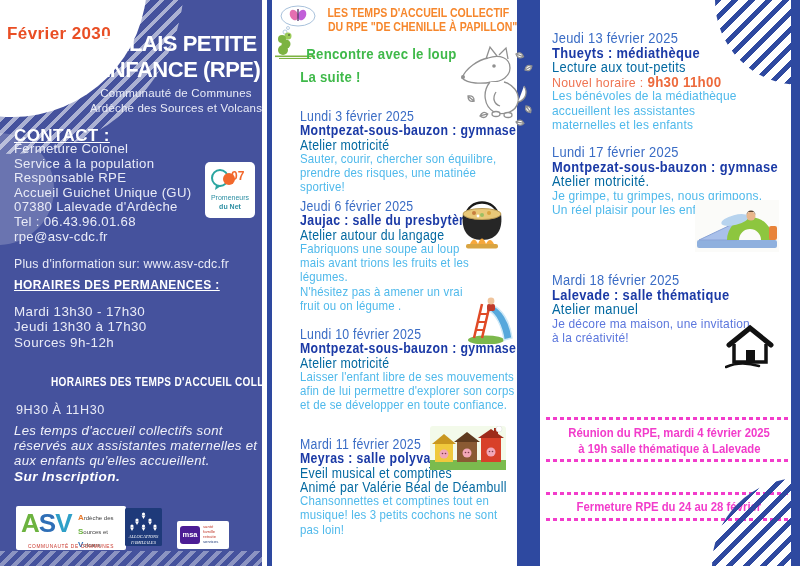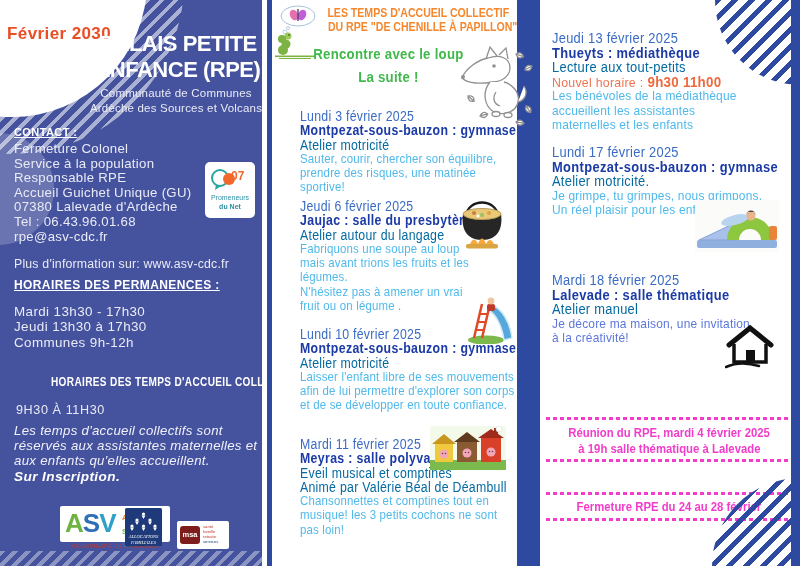--- a/index.html
+++ b/index.html
@@ -13,63 +13,63 @@
   .white-circle{position:absolute;left:-123px;top:-153px;width:270px;height:270px;border-radius:50%;background:#fff;}
   .soft-circle{position:absolute;left:-58px;top:133px;width:112px;height:112px;border-radius:50%;background:rgba(255,255,255,.20);}
   .panel-bottom-stripes{position:absolute;left:0;top:551px;width:262px;height:15px;
     background:repeating-linear-gradient(135deg,rgba(255,255,255,.38) 0 4px,rgba(255,255,255,0) 4px 9px);}
   .month{position:absolute;left:7px;top:24px;font-size:17px;font-weight:bold;color:#E94E24;letter-spacing:.4px;}
   .big-title{position:absolute;left:92px;top:31px;width:172px;text-align:center;color:#fff;
     font-size:22px;font-weight:bold;line-height:26px;letter-spacing:-.5px;}
   .subtitle{position:absolute;left:88px;top:86px;width:176px;text-align:center;color:#E9EBF7;
     font-size:11.5px;line-height:14.5px;letter-spacing:.2px;}
   .wh{color:#fff;font-weight:bold;text-decoration:underline;letter-spacing:.4px;white-space:nowrap;}
-  .contact-h{left:14px;top:126px;font-size:11px;}
+  .contact-h{left:14px;top:126px;font-size:17px;}
   .contact{position:absolute;left:14px;top:142px;color:#E9EBF7;font-size:13.2px;line-height:14.6px;
     letter-spacing:.3px;white-space:nowrap;}
   .moreinfo{position:absolute;left:14px;top:257px;color:#E9EBF7;font-size:12.3px;letter-spacing:.2px;white-space:nowrap;}
   .perm-h{left:14px;top:278px;font-size:12px;}
   .perm{position:absolute;left:14px;top:304px;color:#E9EBF7;font-size:13.4px;line-height:15.4px;letter-spacing:.4px;white-space:nowrap;}
   .acc-h{left:14px;top:375px;font-size:12px;margin-left:37px;}
   .hours{position:absolute;left:16px;top:403px;color:#E9EBF7;font-size:12.6px;letter-spacing:.6px;}
   .note{position:absolute;left:14px;top:424px;color:#F0F1F9;font-style:italic;font-size:13.2px;
     line-height:14.8px;letter-spacing:.3px;white-space:nowrap;}
   .note-bold{position:absolute;left:14px;top:469px;color:#fff;font-style:italic;font-weight:bold;font-size:13.6px;letter-spacing:.4px;}
   
   .pdn{position:absolute;left:205px;top:162px;width:50px;height:56px;background:#fff;border-radius:5px;text-align:center;}
   .pdn .num{position:absolute;left:26px;top:7px;color:#F2682C;font-weight:bold;font-size:12px;}
   .pdn .t1{position:absolute;left:0;top:32px;width:50px;font-size:7px;color:#2E8FA3;}
   .pdn .t2{position:absolute;left:0;top:41px;width:50px;font-size:7px;font-weight:bold;color:#2E8FA3;}
-  .asv{position:absolute;left:16px;top:506px;width:110px;height:36px;background:#fff;border-radius:2px;margin-left:44px;}
+  .asv{position:absolute;left:16px;top:506px;width:110px;height:44px;background:#fff;border-radius:2px;}
   .asv .letters{position:absolute;left:5px;top:2px;font-size:26px;font-weight:bold;letter-spacing:-1px;}
   .asv .l-a{color:#6CB33F;} .asv .l-s{color:#2F6FB7;} .asv .l-v{color:#2FA0C8;}
   .asv .side{position:absolute;left:62px;top:4px;line-height:9.5px;white-space:nowrap;}
   .asv .side .ini{font-weight:bold;font-size:8px;}
   .asv .side .rest{font-size:6px;color:#444;}
   .ini0{color:#E87A2C;} .ini1{color:#6CB33F;} .ini2{color:#2F6FB7;}
   .asv .bottom{position:absolute;left:0;top:38px;width:110px;text-align:center;font-size:4.8px;
     letter-spacing:.6px;color:#C9372C;}
   .msa{position:absolute;left:177px;top:521px;width:52px;height:28px;background:#fff;border-radius:2px;
     display:flex;align-items:center;gap:3px;padding-left:3px;box-sizing:border-box;}
-  .msa .blue{width:20px;height:18px;background:#7f1d1d;border-radius:3px;color:#fff;font-weight:bold;
+  .msa .blue{width:20px;height:18px;background:#4c1d95;border-radius:3px;color:#fff;font-weight:bold;
     font-size:7.5px;text-align:center;line-height:18px;}
   .msa .svc{font-size:4.2px;line-height:4.8px;}
   .svc-r{color:#C0392B;} .svc-b{color:#1E3A7A;}
   
   .sep-line{position:absolute;left:267px;top:0;width:5px;height:566px;background:#2E49A0;}
   .sep-bar{position:absolute;left:517px;top:0;width:23px;height:566px;background:#2E49A0;}
   .right-strip{position:absolute;left:791px;top:0;width:9px;height:566px;background:#2E49A0;z-index:5;}
   .corner-stripes{position:absolute;border-radius:50%;z-index:1;
     background:repeating-linear-gradient(135deg,#2E49A0 0 5px,rgba(0,0,0,0) 5px 12px);}
   .cs-top{left:715px;top:-85px;width:170px;height:170px;}
   .cs-bot{left:712px;top:478px;width:176px;height:176px;}
   
   .oh{position:absolute;left:315px;top:7px;width:198px;text-align:left;color:#F6872D;font-weight:bold;
     font-size:12px;line-height:13.5px;white-space:nowrap;}
-  .gt{position:absolute;width:185px;left:296px;text-align:center;color:#3FB94A;font-weight:bold;
+  .gt{position:absolute;width:185px;left:296px;color:#3FB94A;font-weight:bold;
     font-size:15px;letter-spacing:.3px;white-space:nowrap;}
   .ev{position:absolute;white-space:nowrap;}
   .ev .ln{display:block;}
   .mid .ln{height:14.3px;line-height:14.3px;}
   .rt  .ln{height:14.5px;line-height:14.5px;}
   .date{color:#3A6CC5;font-size:14px;letter-spacing:.3px;}
   .loc{color:#1B3AA6;font-weight:bold;font-size:14px;letter-spacing:.4px;}
   .act{color:#0369a1;font-size:14px;letter-spacing:.3px;}
   .bod{color:#4FB9EB;font-size:13px;letter-spacing:.2px;}
   .peri{color:#5C77DD;}
@@ -130,21 +130,21 @@
       <div class="t1">Promeneurs</div>
       <div class="t2">du Net</div>
     </div>
 
     <div class="moreinfo">Plus d'information sur: www.asv-cdc.fr</div>
 
     <div class="abs wh perm-h">HORAIRES DES PERMANENCES :</div>
     <div class="perm">
       <div>Mardi 13h30 - 17h30</div>
       <div>Jeudi 13h30 à 17h30</div>
-      <div>Communes 9h-12h</div>
+      <div>Sources 9h-12h</div>
     </div>
 
     <div class="abs wh acc-h"><span class="s84L">HORAIRES DES TEMPS D'ACCUEIL COLLECTIFS</span></div>
     <div class="hours">9H30 À 11H30</div>
     <div class="note">
       <div>Les temps d'accueil collectifs sont</div>
       <div>réservés aux assistantes maternelles et</div>
       <div>aux enfants qu'elles accueillent.</div>
     </div>
     <div class="note-bold">Sur Inscription.</div>

